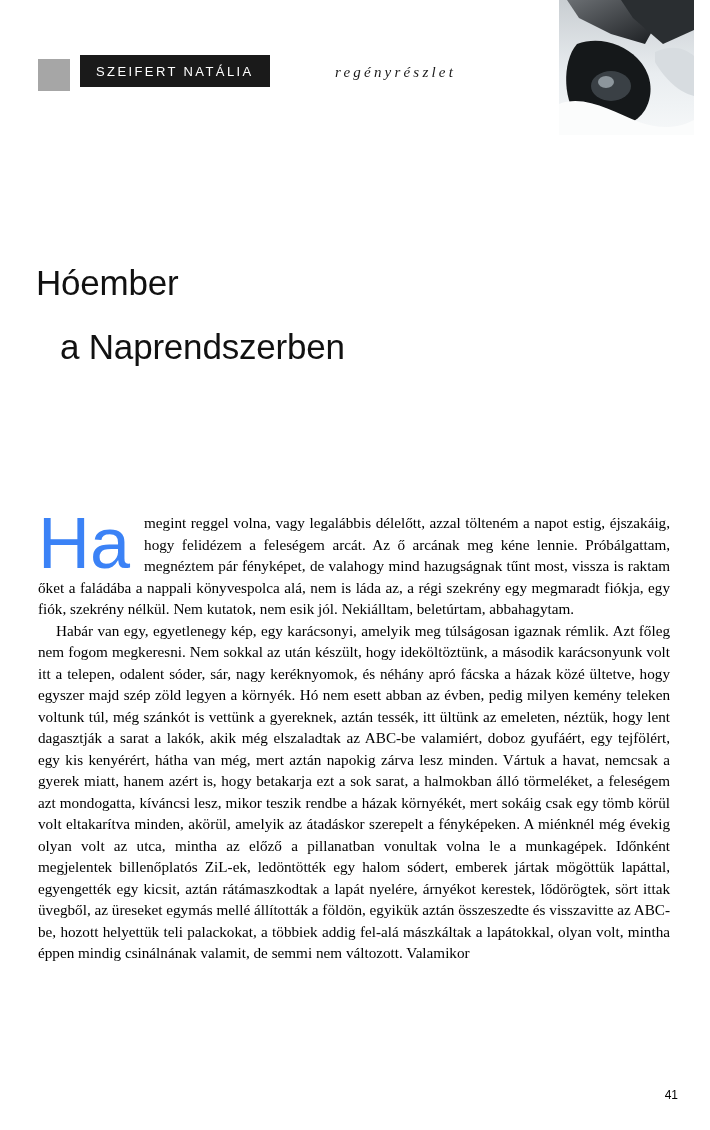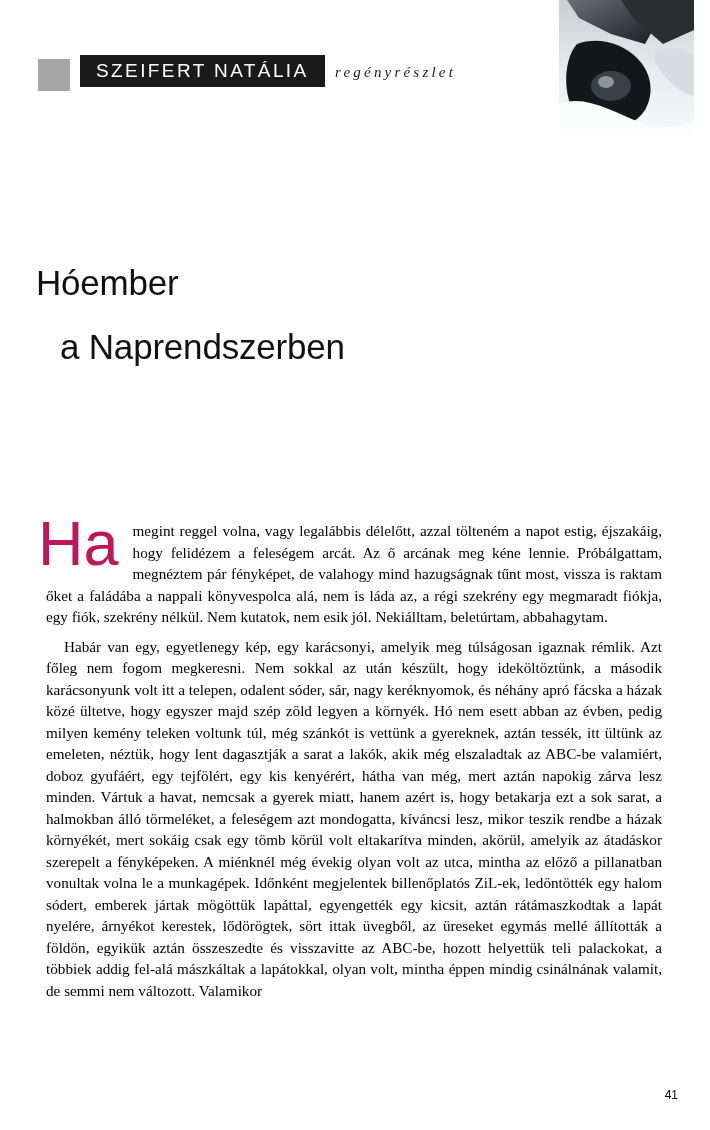--- a/index.html
+++ b/index.html
@@ -43,21 +43,21 @@
     position: absolute;
     left: 42px;
     top: 0px;
     height: 32px;
     background: #1a1a1a;
     color: #ffffff;
     padding: 0 16px;
     display: flex;
     align-items: center;
     font-family: "Liberation Sans", sans-serif;
-    font-size: 19px;
+    font-size: 13px;
     letter-spacing: 2.4px;
     white-space: nowrap;
   }
   .genre-label {
     position: absolute;
     left: 297px;
     top: 4px;
     height: 26px;
     display: flex;
     align-items: center;
@@ -107,29 +107,29 @@
     font-family: "Liberation Serif", serif;
     font-size: 15.2px;
     line-height: 21.5px;
     text-align: justify;
     color: #000000;
     hyphens: none;
   }
   .dropcap {
     float: left;
     font-family: "Liberation Sans", sans-serif;
-    font-size: 63px;
+    font-size: 72px;
     line-height: 58px;
     padding-right: 14px;
     padding-top: 2px;
     font-weight: 400;
-    color: #be185d;
+    color: #3b82f6;
   }
   .para {
-    margin: 8px;
+    margin: 0;
     text-align: justify;
   }
   .para.indent {
     text-indent: 18px;
   }
 
   
   .page-number {
     position: absolute;
     right: 32px;

